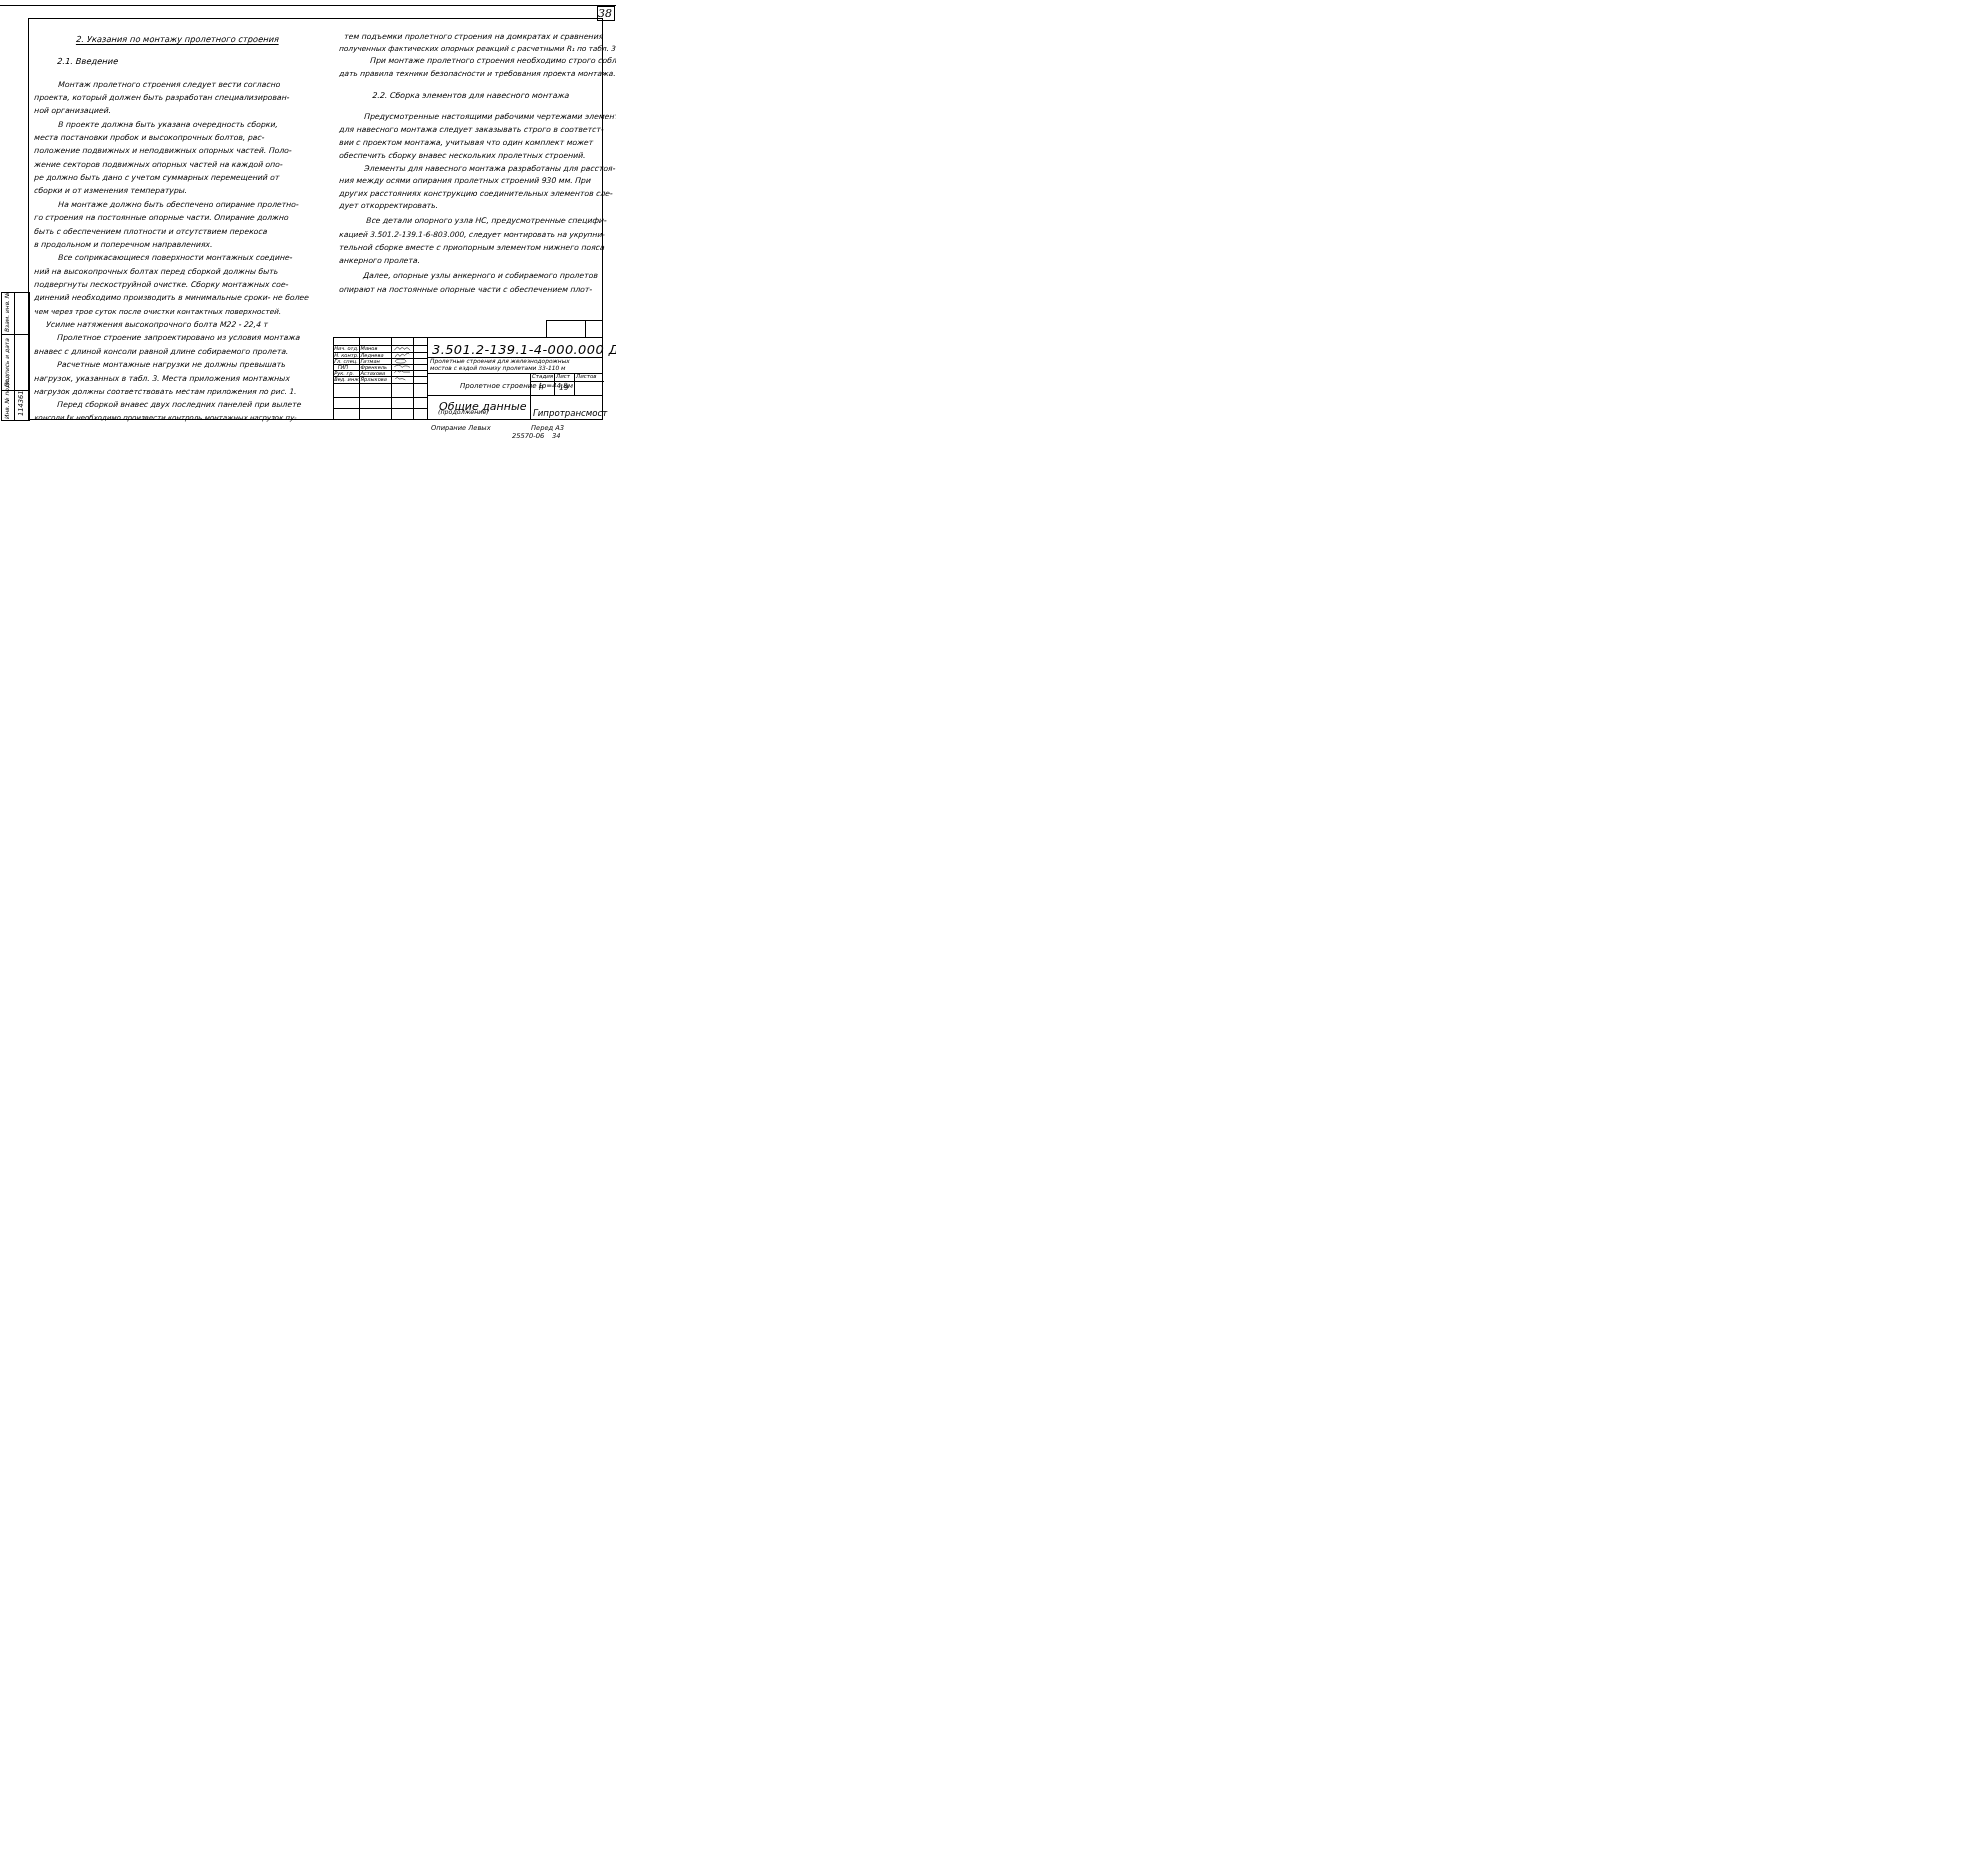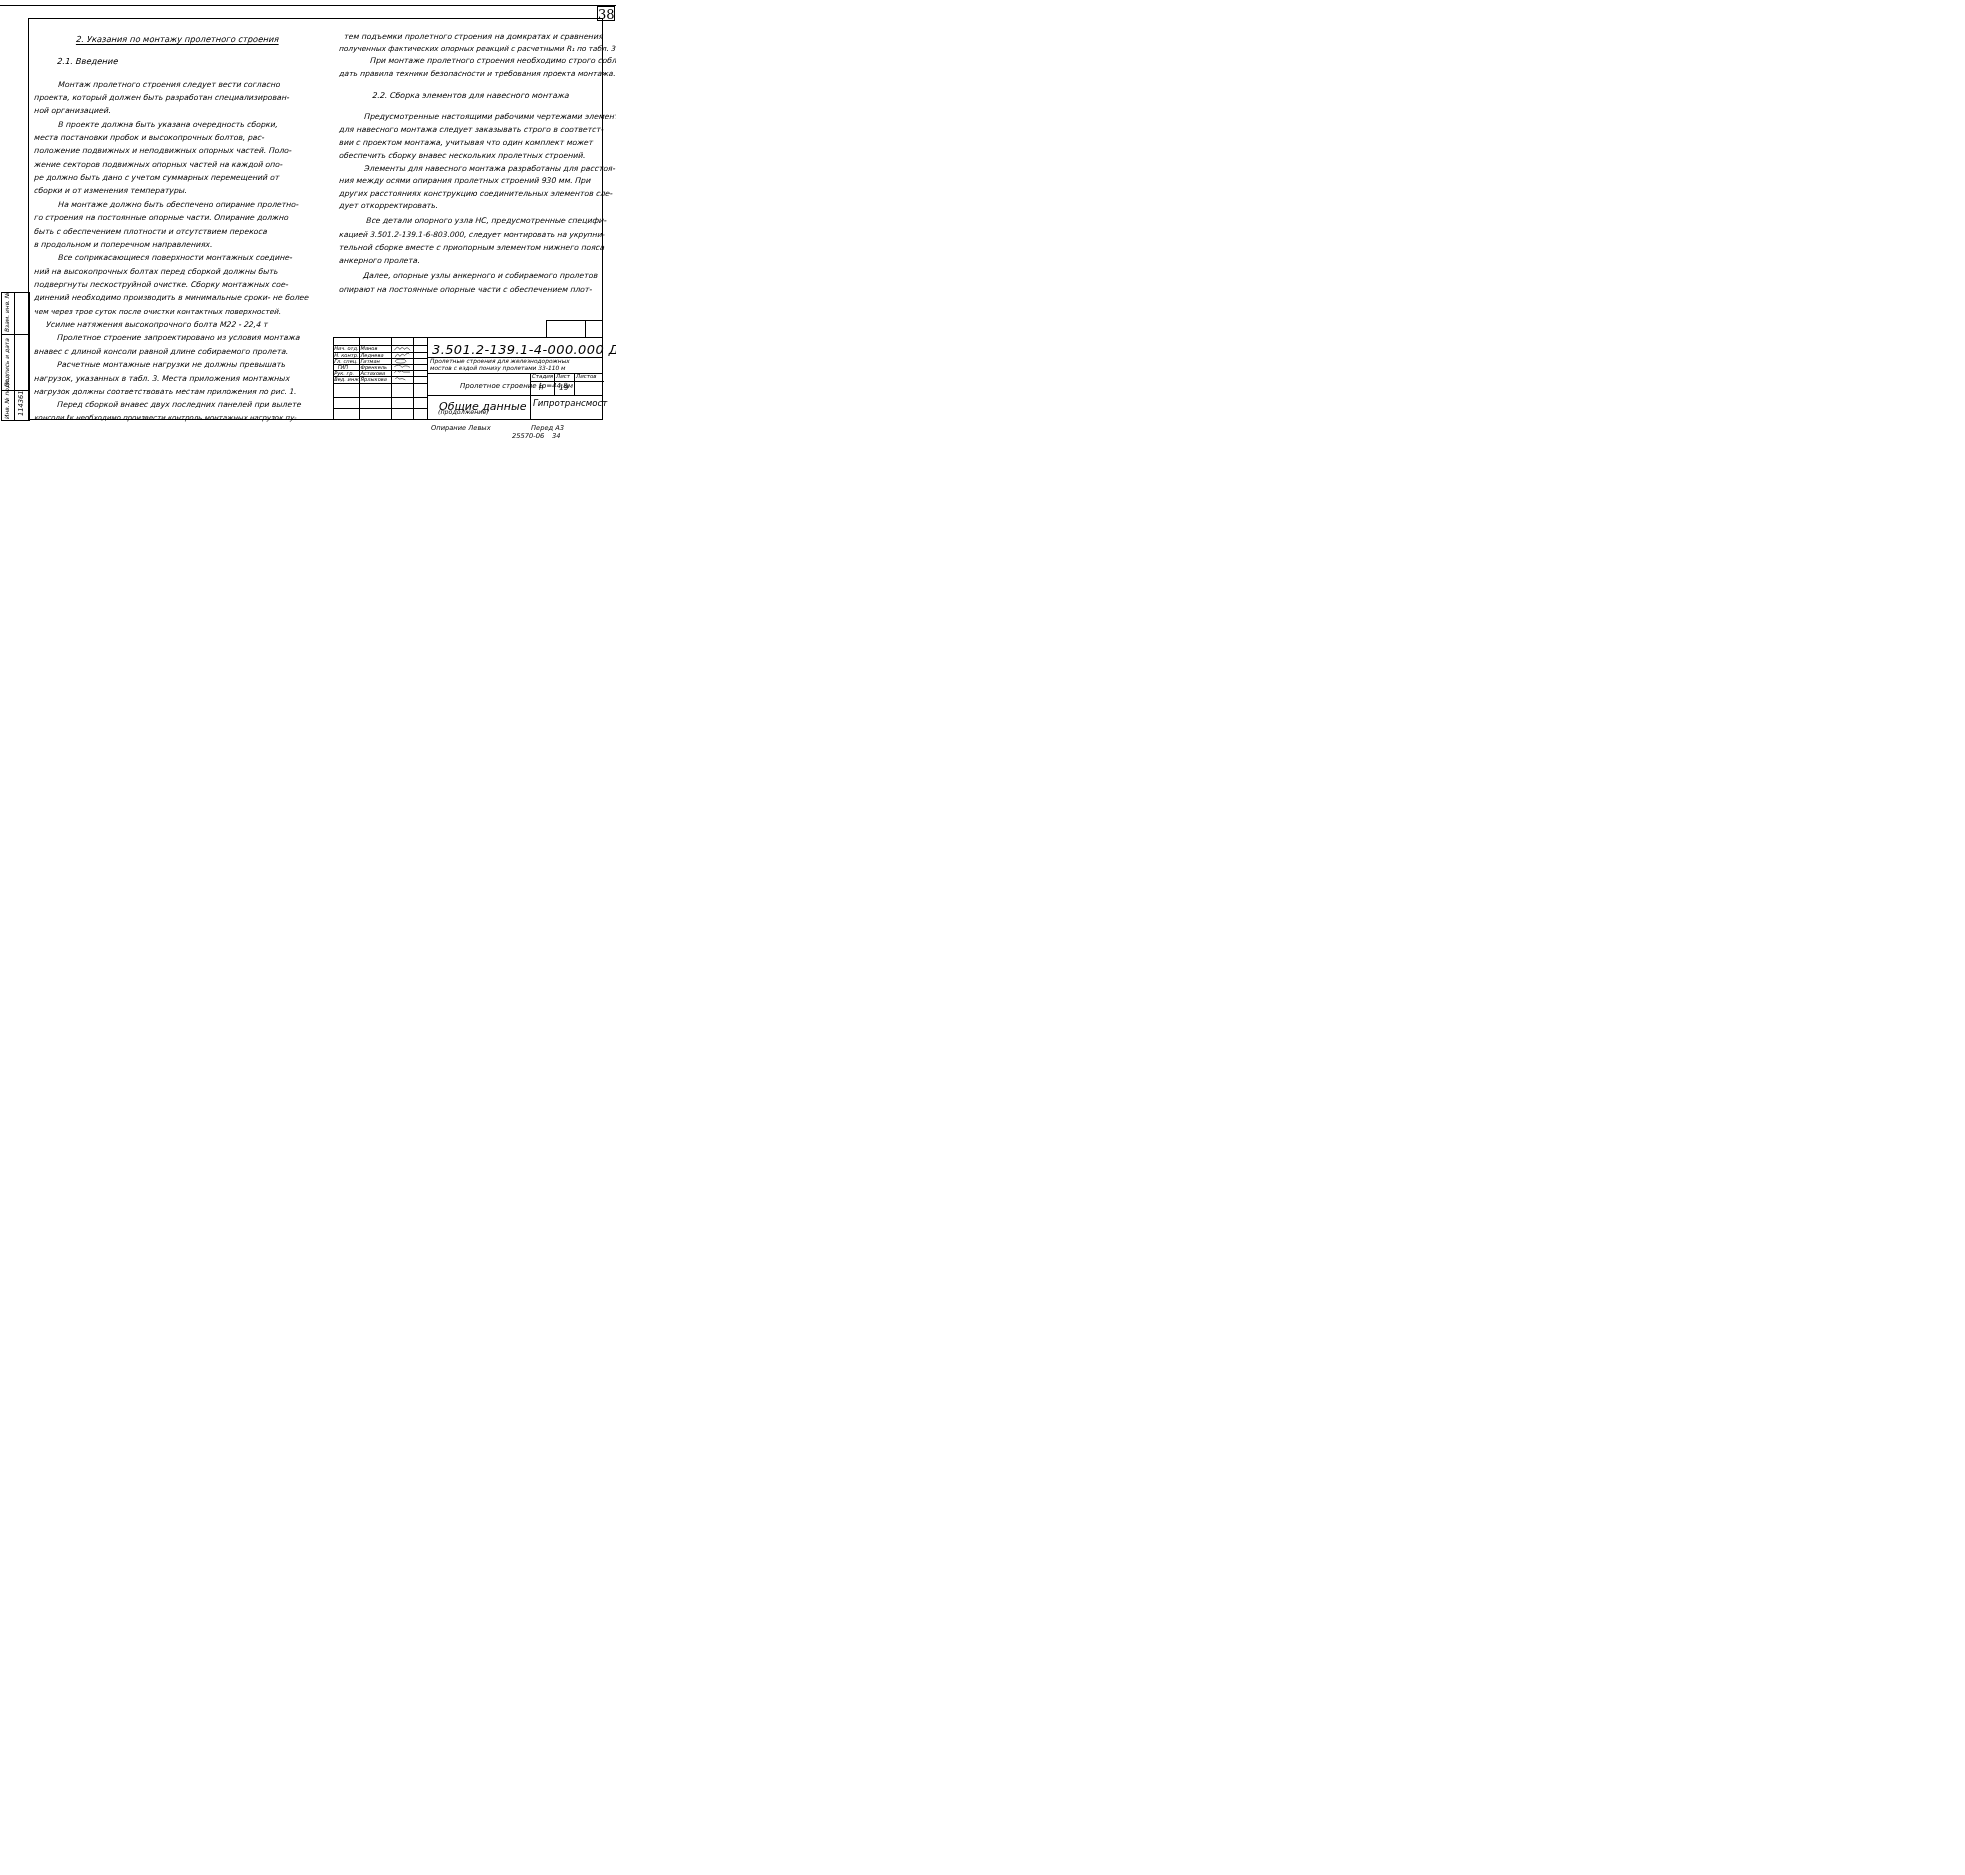--- a/index.html
+++ b/index.html
@@ -7,21 +7,21 @@
          font-family: "DejaVu Sans", sans-serif; color: #000; }
   .sheet { position: absolute; left: 0; top: 0; width: 616px; height: 443px; }
 
   
   .frame { position: absolute; left: 27.5px; top: 18px; width: 575px; height: 402px;
            border-left: 1.2px solid #000; border-top: 1.2px solid #000; border-right: 1.2px solid #000;
            border-bottom: 1.2px solid #000; box-sizing: border-box; }
   .topline { position: absolute; left: 0; top: 4.7px; width: 616px; height: 0.8px; background:#000; }
   .sheetnum-box { position: absolute; left: 597px; top: 5.5px; width: 18px; height: 15px;
                   border: 1.2px solid #000; box-sizing: border-box; }
-  .sheetnum { position: absolute; left: 598px; top: 7px; font-size: 13px; 
+  .sheetnum { position: absolute; left: 598px; top: 7px; font-size: 11px; font-style: italic;
               font-family: "DejaVu Serif", serif; }
 
   .hw { font-family: "DejaVu Sans", sans-serif; font-style: italic; font-size: 7.7px;
         line-height: 1; white-space: nowrap; transform: skewX(-4deg); transform-origin: left bottom; }
 
   .col-left { position: absolute; left: 34px; top: 31px; width: 266px; }
   .col-right { position: absolute; left: 339px; top: 31px; width: 259px; }
 
   .line { position: absolute; white-space: nowrap; }
 
@@ -184,21 +184,21 @@
     <div class="tb-text" style="left:97px; top:46px; font-size:7px;margin-left:30px;">Пролетное строение ℓр=44,8м</div>
 
     <div class="tb-text" style="left:199px; top:37px; font-size:5.5px;">Стадия</div>
     <div class="tb-text" style="left:223px; top:37px; font-size:5.5px;">Лист</div>
     <div class="tb-text" style="left:243px; top:37px; font-size:5.5px;">Листов</div>
     <div class="tb-text" style="left:206px; top:48px; font-size:7px;">Р</div>
     <div class="tb-text" style="left:226px; top:47px; font-size:7.5px;">19</div>
 
     <div class="tb-text" style="left:106px; top:64px; font-size:11px;">Общие данные</div>
     <div class="tb-text" style="left:105px; top:72px; font-size:6.3px;">(продолжение)</div>
-    <div class="tb-text" style="left:200px; top:62px; font-size:8.6px;text-align:center;">Гипротрансмост</div>
+    <div class="tb-text" style="left:200px; top:72px; font-size:8.6px;text-align:center;">Гипротрансмост</div>
   </div>
 
   <div class="below" style="left:431px; top:424px;">Опирание Левых</div>
   <div class="below" style="left:531px; top:424px;">Перед А3</div>
   <div class="below" style="left:512px; top:432px;">25570-06</div>
   <div class="below" style="left:552px; top:432px;">34</div>
 
 </div>
 
 

